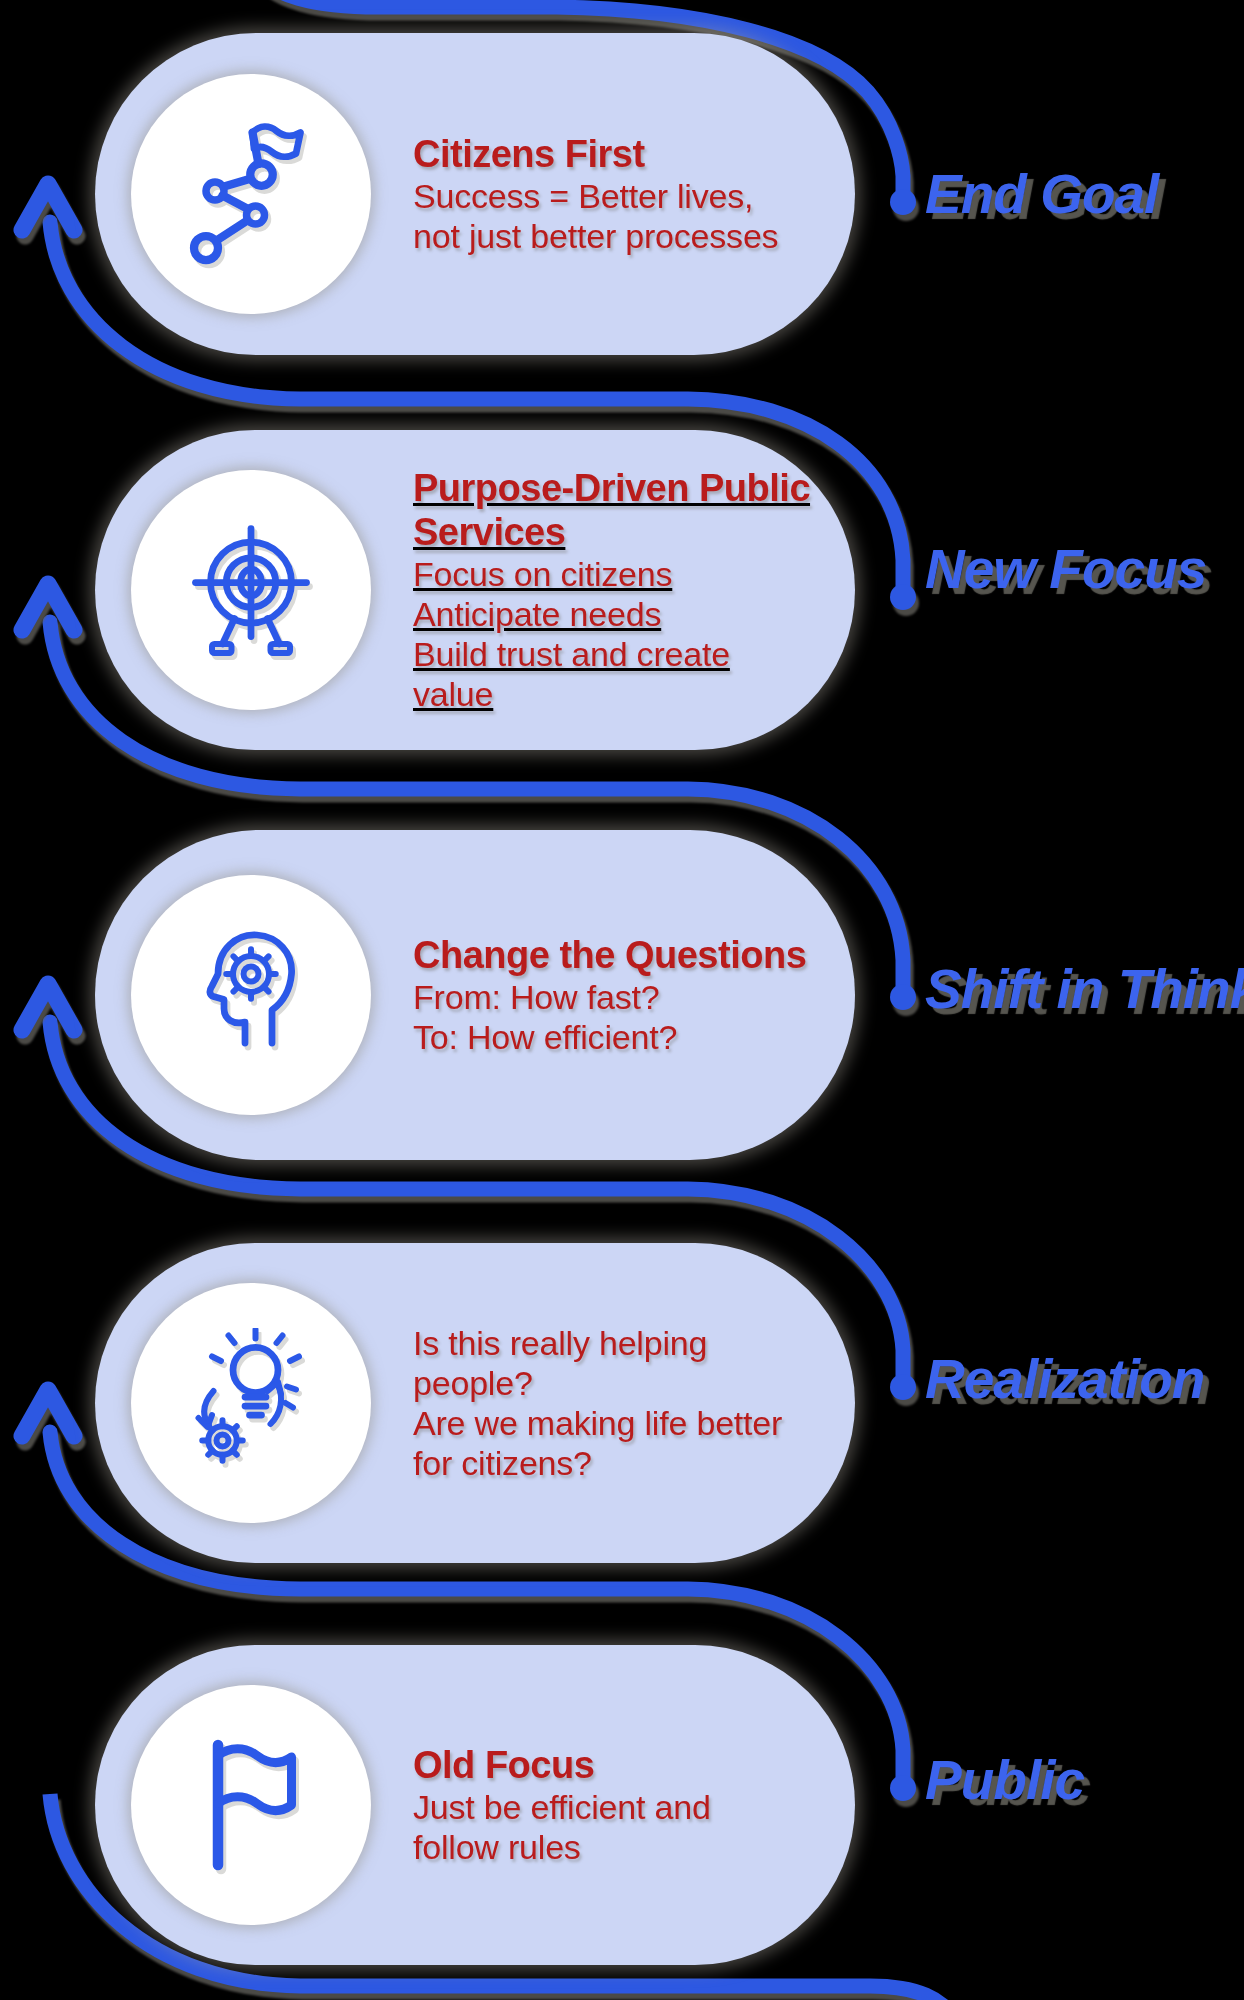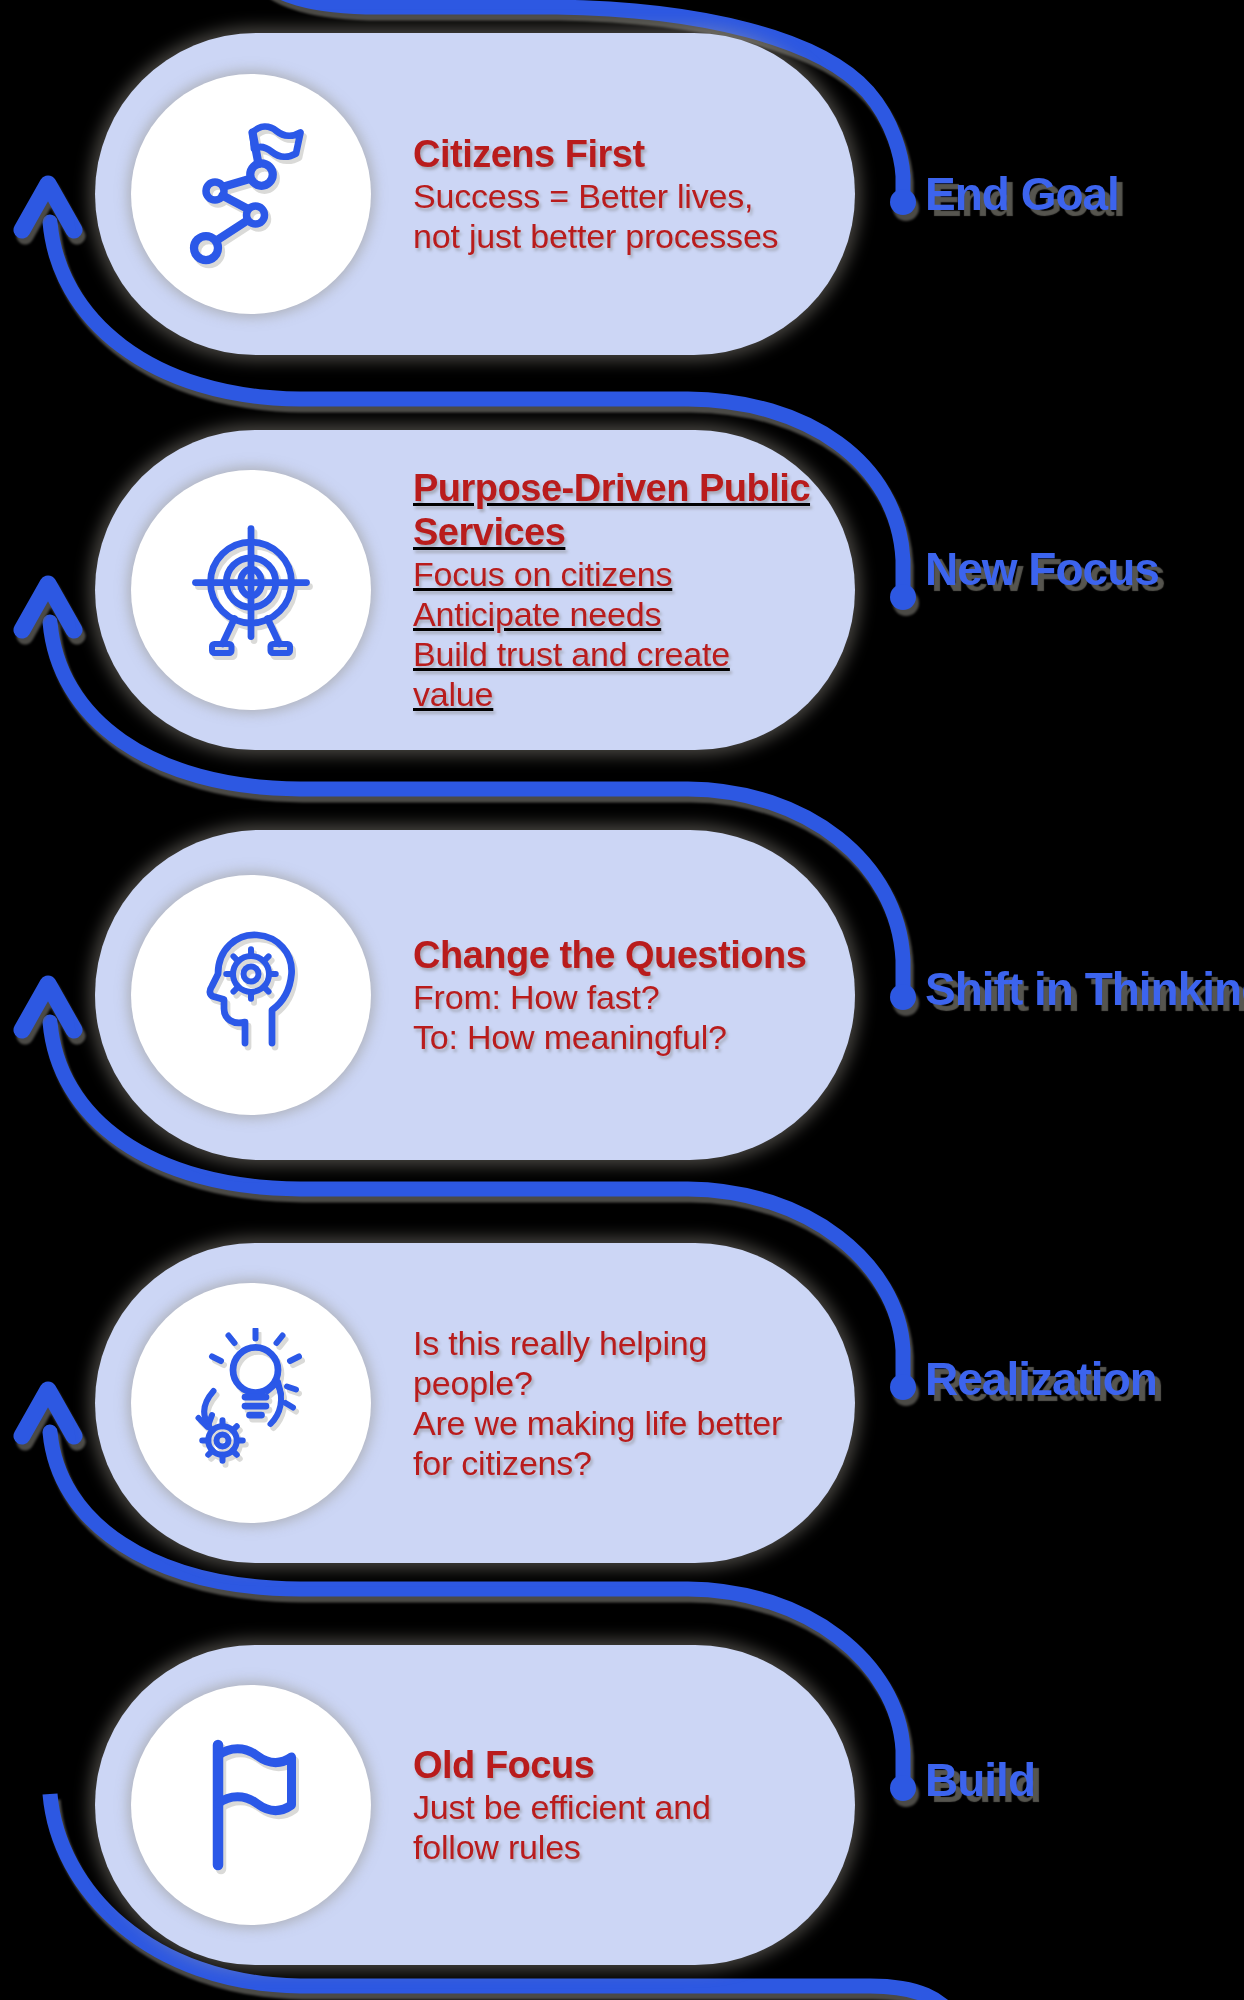--- a/index.html
+++ b/index.html
@@ -41,23 +41,24 @@
     font-size:38px;font-weight:700;line-height:44px;
     white-space:pre;letter-spacing:-0.5px;
   }
   .body{
     font-size:34px;font-weight:400;line-height:40px;
     white-space:pre;letter-spacing:-0.2px;
   }
   
   .stage-label{
     position:absolute;left:925px;
-    font-size:46px;font-weight:700;letter-spacing:-1px;
+    font-size:55px;font-weight:700;letter-spacing:-1px;
     color:#3c64ee;line-height:60px;white-space:pre;
     text-shadow:6px 6px 1px rgba(95,94,88,0.90);
+    font-style:italic;
   }
   .l1{top:164px;} .l2{top:539px;} .l3{top:959px;} .l4{top:1349px;} .l5{top:1750px;}
   
   #arrows{
     position:absolute;left:0;top:0;
     pointer-events:none;
   }
   #arrows path, #arrows circle{
     filter:drop-shadow(3px 6px 1px rgba(100,99,93,0.75));
   }
@@ -148,21 +149,21 @@
       <svg class="icon" viewBox="0 0 100 100">
         <path d="M46,82 L46,68 C38,70 32,66 32,59 L32,53 L25,51 C22,50 22,47 24,44 L28,36 C28,20 40,9 54,10 C68,11 78,22 77,36 C76,47 71,55 64,60 L64,82" stroke-width="4.5"></path>
         <circle cx="50" cy="36" r="12" stroke-width="4"></circle>
         <circle cx="50" cy="36" r="5" stroke-width="4"></circle>
         <path d="M62,36 L66.5,36 M58.5,44.5 L61.7,47.7 M50,48 L50,52.5 M41.5,44.5 L38.3,47.7 M38,36 L33.5,36 M41.5,27.5 L38.3,24.3 M50,24 L50,19.5 M58.5,27.5 L61.7,24.3" stroke-width="4"></path>
       </svg>
     </div>
     <div class="txt">
       <div class="title">Change the Questions</div>
       <div class="body">From: How fast?
-To: How meaningful?</div>
+To: How efficient?</div>
     </div>
   </div>
 
   <div class="card c4">
     <div class="badge">
       <svg class="icon" viewBox="0 0 100 100">
         <circle cx="53" cy="28" r="15" stroke-width="4.5"></circle>
         <path d="M46,46 L60,46 M46,52 L60,52 M49,58 L57,58" stroke-width="4.5"></path>
         <path d="M53,7 L53,1 M39,10 L35,5 M67,10 L71,5 M30,22 L24,19 M76,22 L82,19 M74,39 L80,41 M73,50 L78,53" stroke-width="4"></path>
         <path d="M25,42 C18,50 17,58 22,65" stroke-width="4"></path>
@@ -194,15 +195,15 @@
       <div class="title">Old Focus</div>
       <div class="body">Just be efficient and
 follow rules</div>
     </div>
   </div>
 
   <div class="stage-label l1">End Goal</div>
   <div class="stage-label l2">New Focus</div>
   <div class="stage-label l3">Shift in Thinking</div>
   <div class="stage-label l4">Realization</div>
-  <div class="stage-label l5">Build</div>
+  <div class="stage-label l5">Public</div>
 
 </div>
 
 </body></html>

